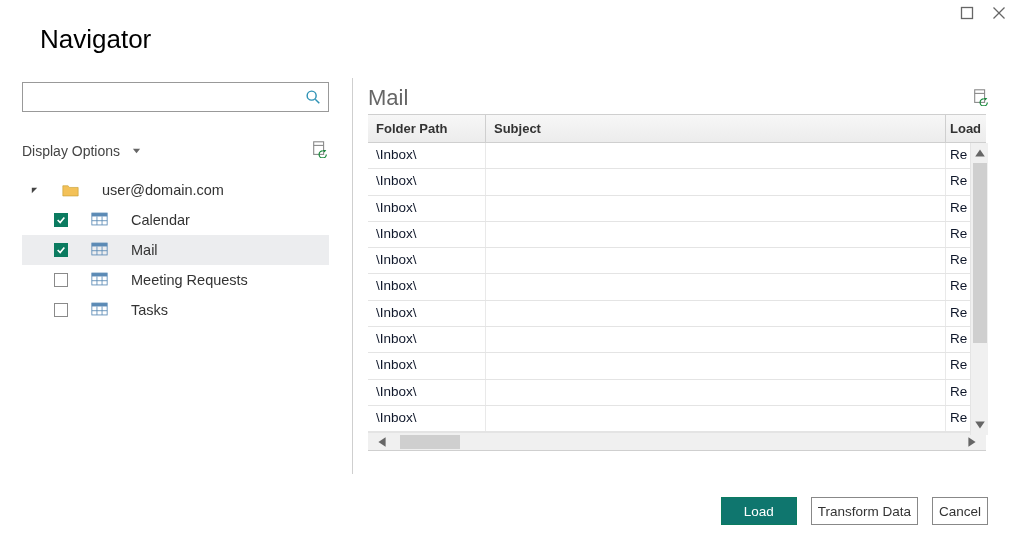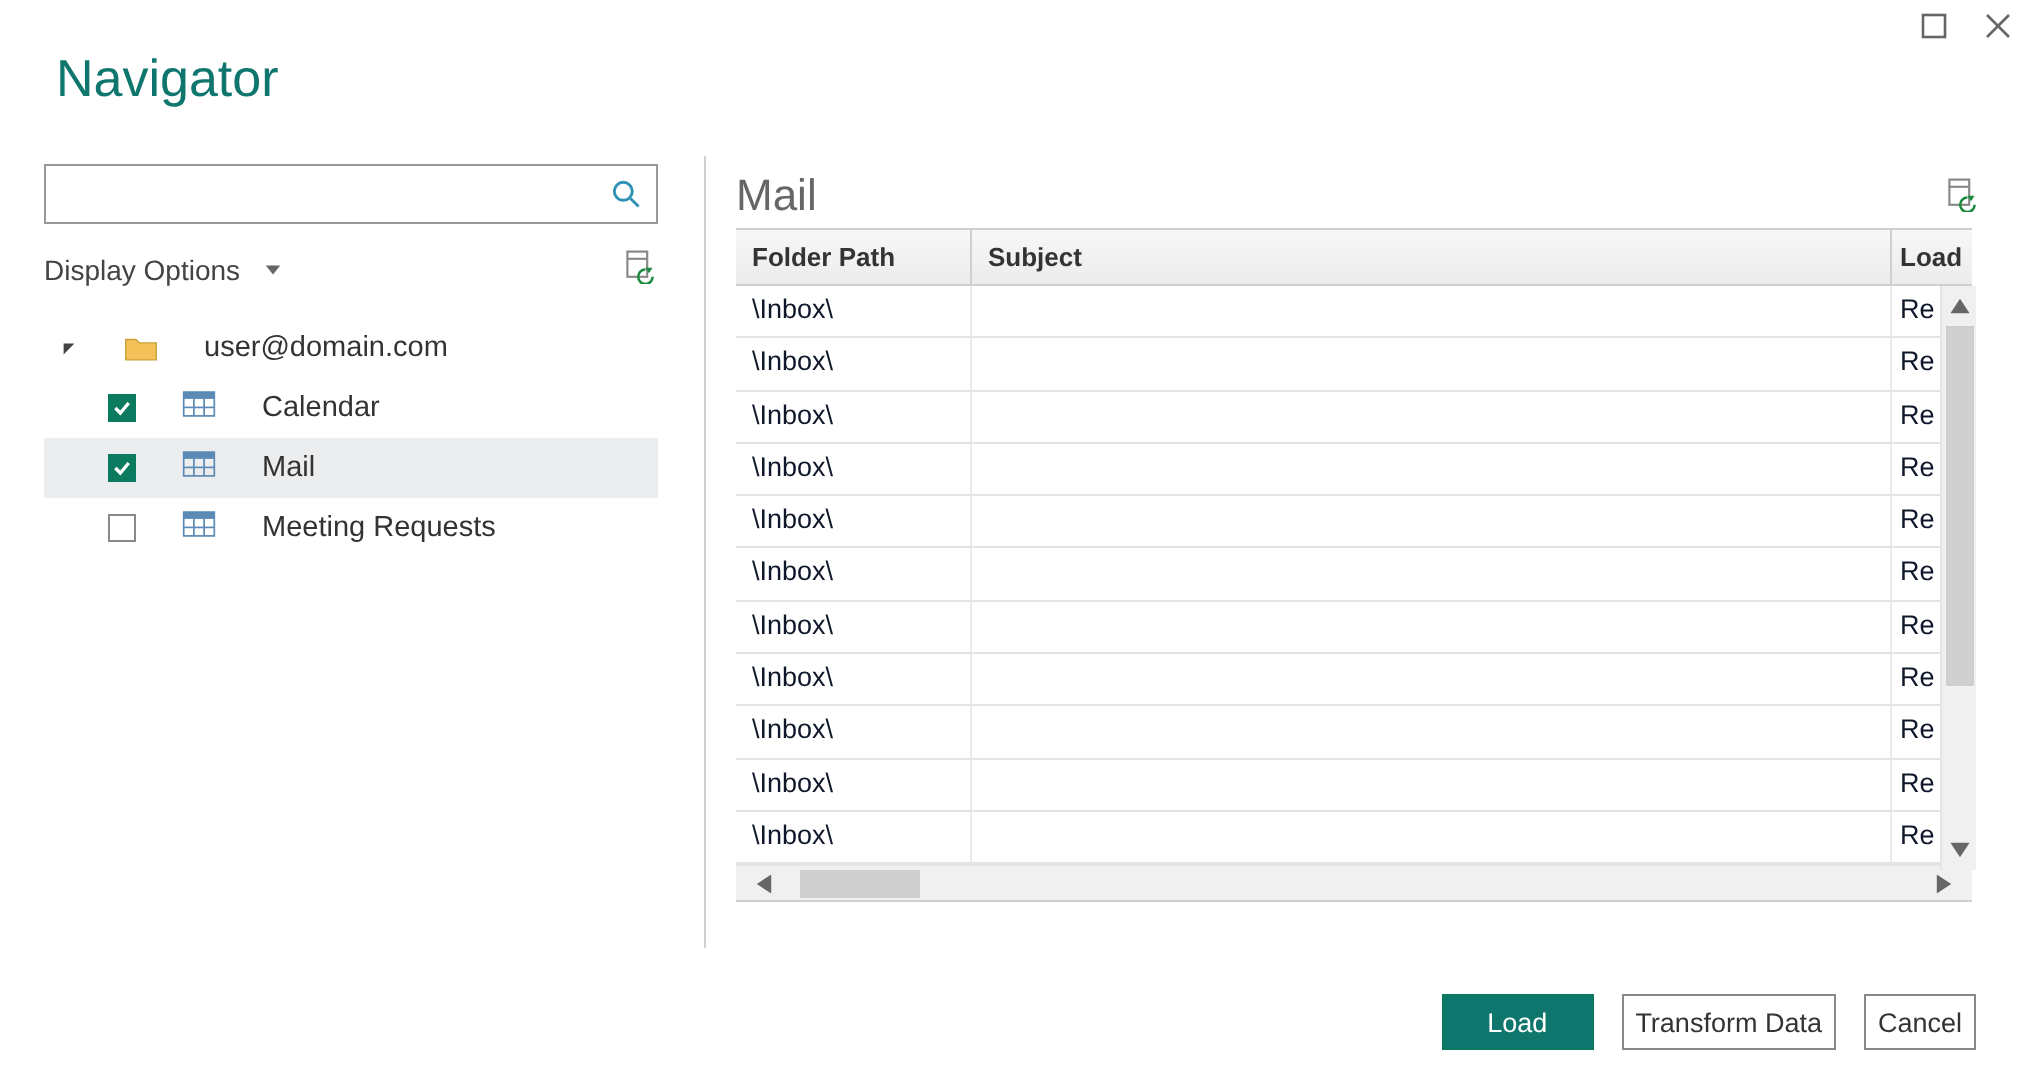--- a/index.html
+++ b/index.html
@@ -17,25 +17,25 @@
   .titlebar {
     position: absolute;
     top: 6px;
     right: 10px;
     display: flex;
     gap: 18px;
   }
   .titlebar .win-icon { width: 14px; height: 14px; color: #666; }
   .title {
     position: absolute;
-    left: 28px;
+    left: 40px;
     top: 24px;
     font-size: 26px;
     font-weight: 400;
-    color: #0f766e;
+    color: #000000;
   }
   .left-panel {
     position: absolute;
     left: 22px;
     top: 82px;
     width: 320px;
   }
   .search-box {
     width: 307px;
     height: 30px;
@@ -48,21 +48,21 @@
   .search-box input {
     flex: 1;
     border: none;
     outline: none;
     font-size: 13px;
     color: #333;
     background: transparent;
   }
   .search-box .mag { color: #2e92b5; width: 18px; height: 18px; }
   .display-options {
-    margin-top: 12px;
+    margin-top: 28px;
     display: flex;
     align-items: center;
     justify-content: space-between;
     width: 307px;
   }
   .display-options .lbl {
     font-size: 14px;
     color: #444;
     display: flex;
     align-items: center;
@@ -297,20 +297,31 @@
           <span class="checkbox"></span>
           <span><svg class="table-icon" viewBox="0 0 20 16">
               <rect class="frm" x="1" y="1" width="18" height="14"></rect>
               <rect class="hdr" x="1" y="1" width="18" height="4"></rect>
               <line x1="7" y1="5" x2="7" y2="15"></line>
               <line x1="13" y1="5" x2="13" y2="15"></line>
               <line x1="1" y1="10" x2="19" y2="10"></line>
             </svg></span>
           <span>Meeting Requests</span>
         </div>
+        <div class="tree-row child">
+          <span class="checkbox"></span>
+          <span><svg class="table-icon" viewBox="0 0 20 16">
+              <rect class="frm" x="1" y="1" width="18" height="14"></rect>
+              <rect class="hdr" x="1" y="1" width="18" height="4"></rect>
+              <line x1="7" y1="5" x2="7" y2="15"></line>
+              <line x1="13" y1="5" x2="13" y2="15"></line>
+              <line x1="1" y1="10" x2="19" y2="10"></line>
+            </svg></span>
+          <span>Tasks</span>
+        </div>
       </div>
   </div>
 </div>
 
 <div class="divider"></div>
 
 <div class="right-panel">
   <div class="preview-header">
     <div class="preview-title">Mail</div>
     <span>

